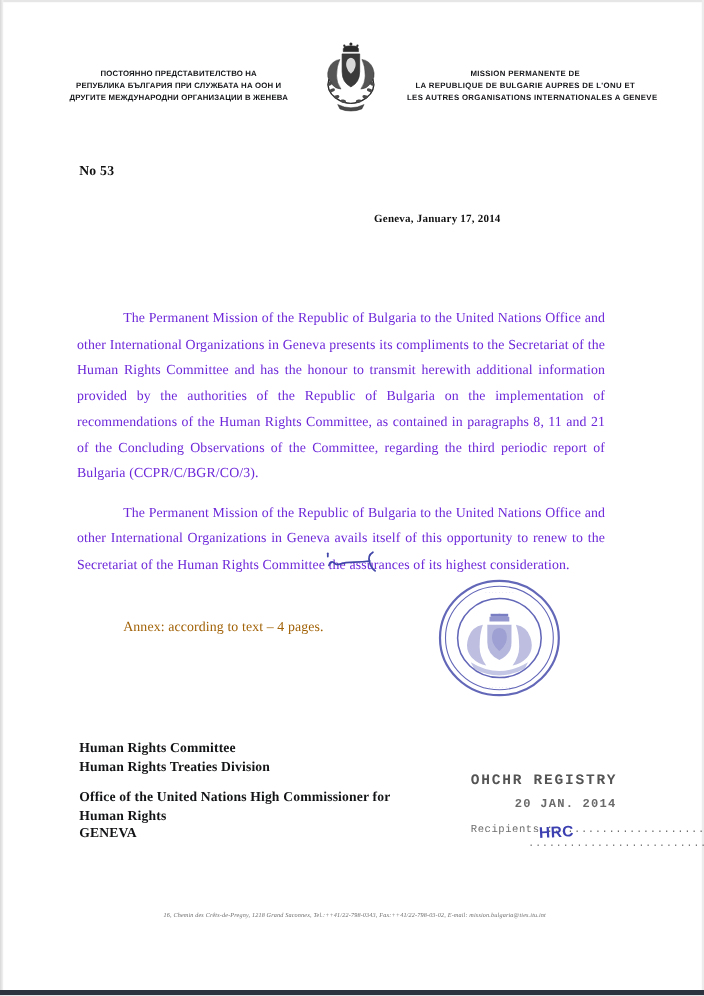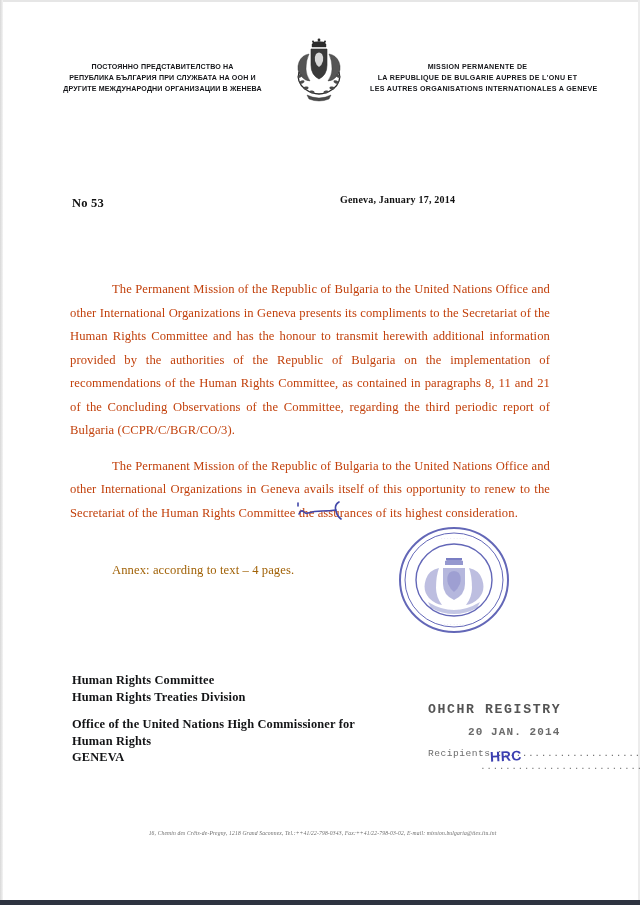--- a/index.html
+++ b/index.html
@@ -72,21 +72,20 @@
     width: 72px; height: 66px;
   }
 
   
   .ref-no {
     position: absolute;
     left: 72px; top: 148px;
     font-size: 12.5px;
     font-weight: bold;
     letter-spacing: 0.2px;
-    margin-top: 48px;
   }
   .date-line {
     position: absolute;
     left: 340px; top: 194px;
     font-size: 10px;
     font-weight: bold;
     letter-spacing: 0.2px;
   }
 
   
@@ -95,21 +94,21 @@
     left: 70px; top: 278px;
     width: 480px;
   }
   .para {
     text-align: justify;
     font-size: 12.6px;
     line-height: 23.5px;
     letter-spacing: 0.1px;
     text-indent: 42px;
     margin: 0 0 12px 0;
-    color: #c2410c;
+    color: #6d28d9;
   }
   .annex {
     position: absolute;
     left: 112px; top: 563px;
     font-size: 12.6px;
     letter-spacing: 0.1px;
     color: #a16207;
   }
 
   

